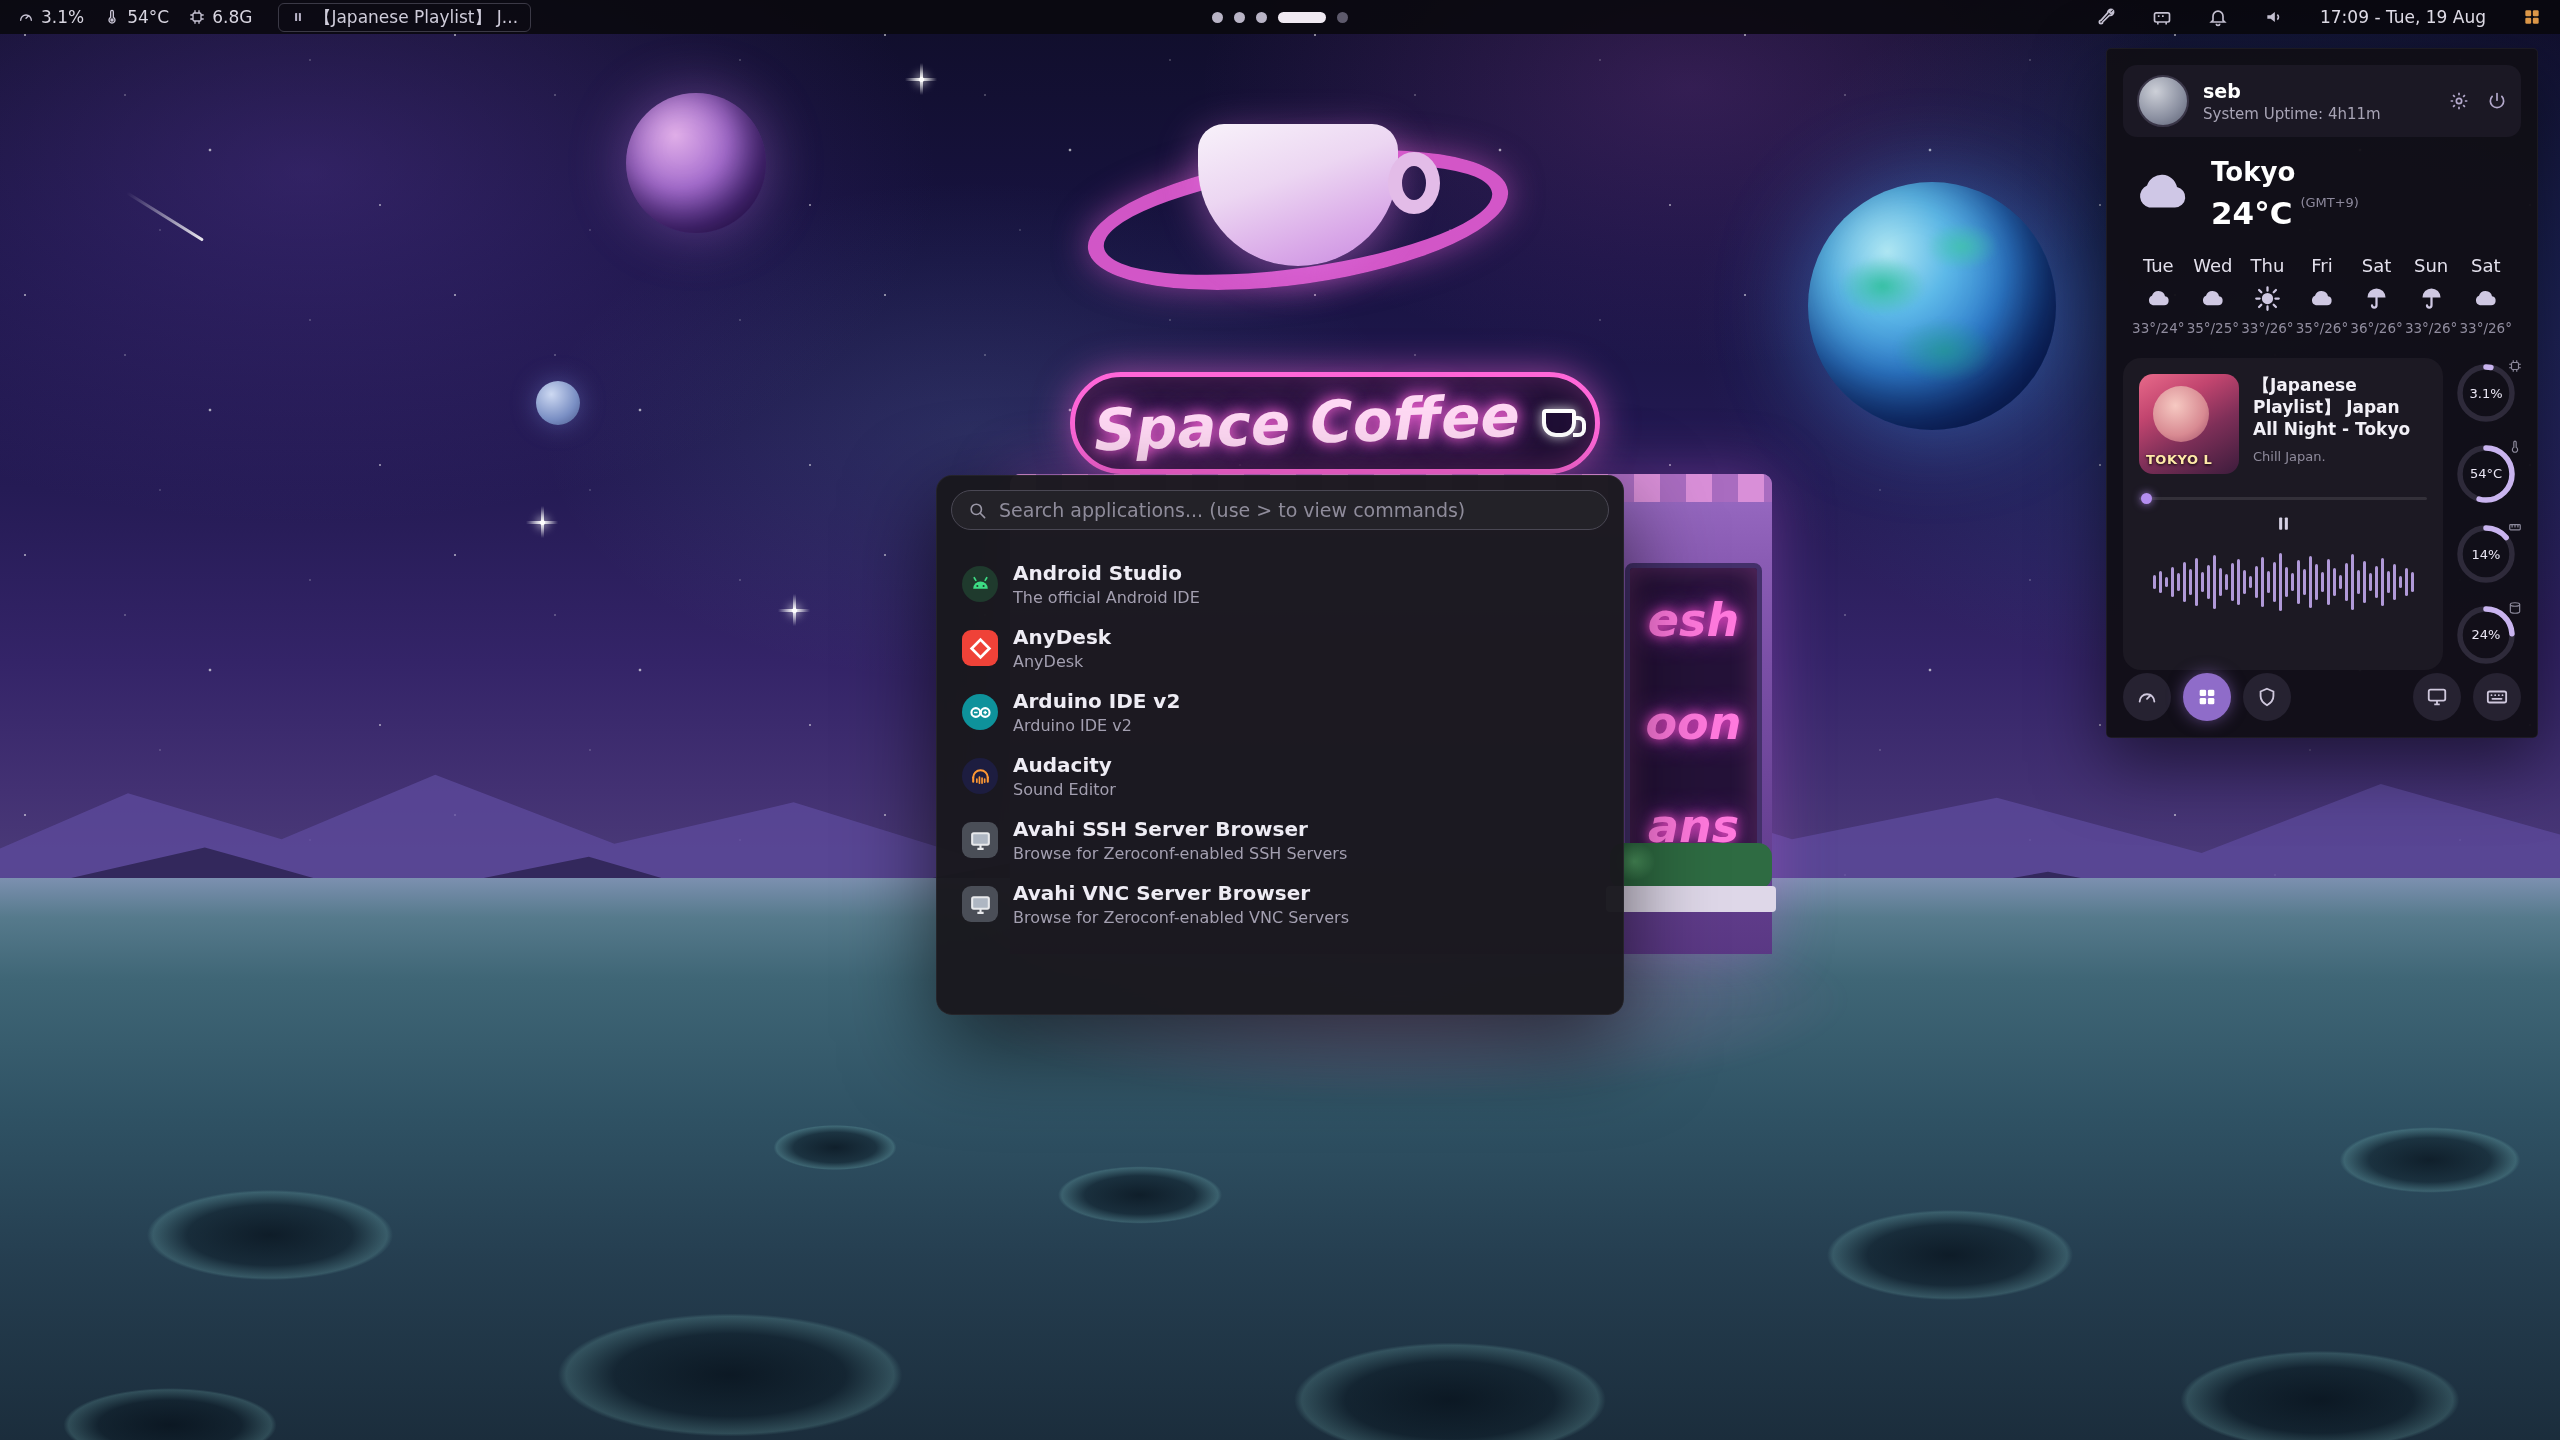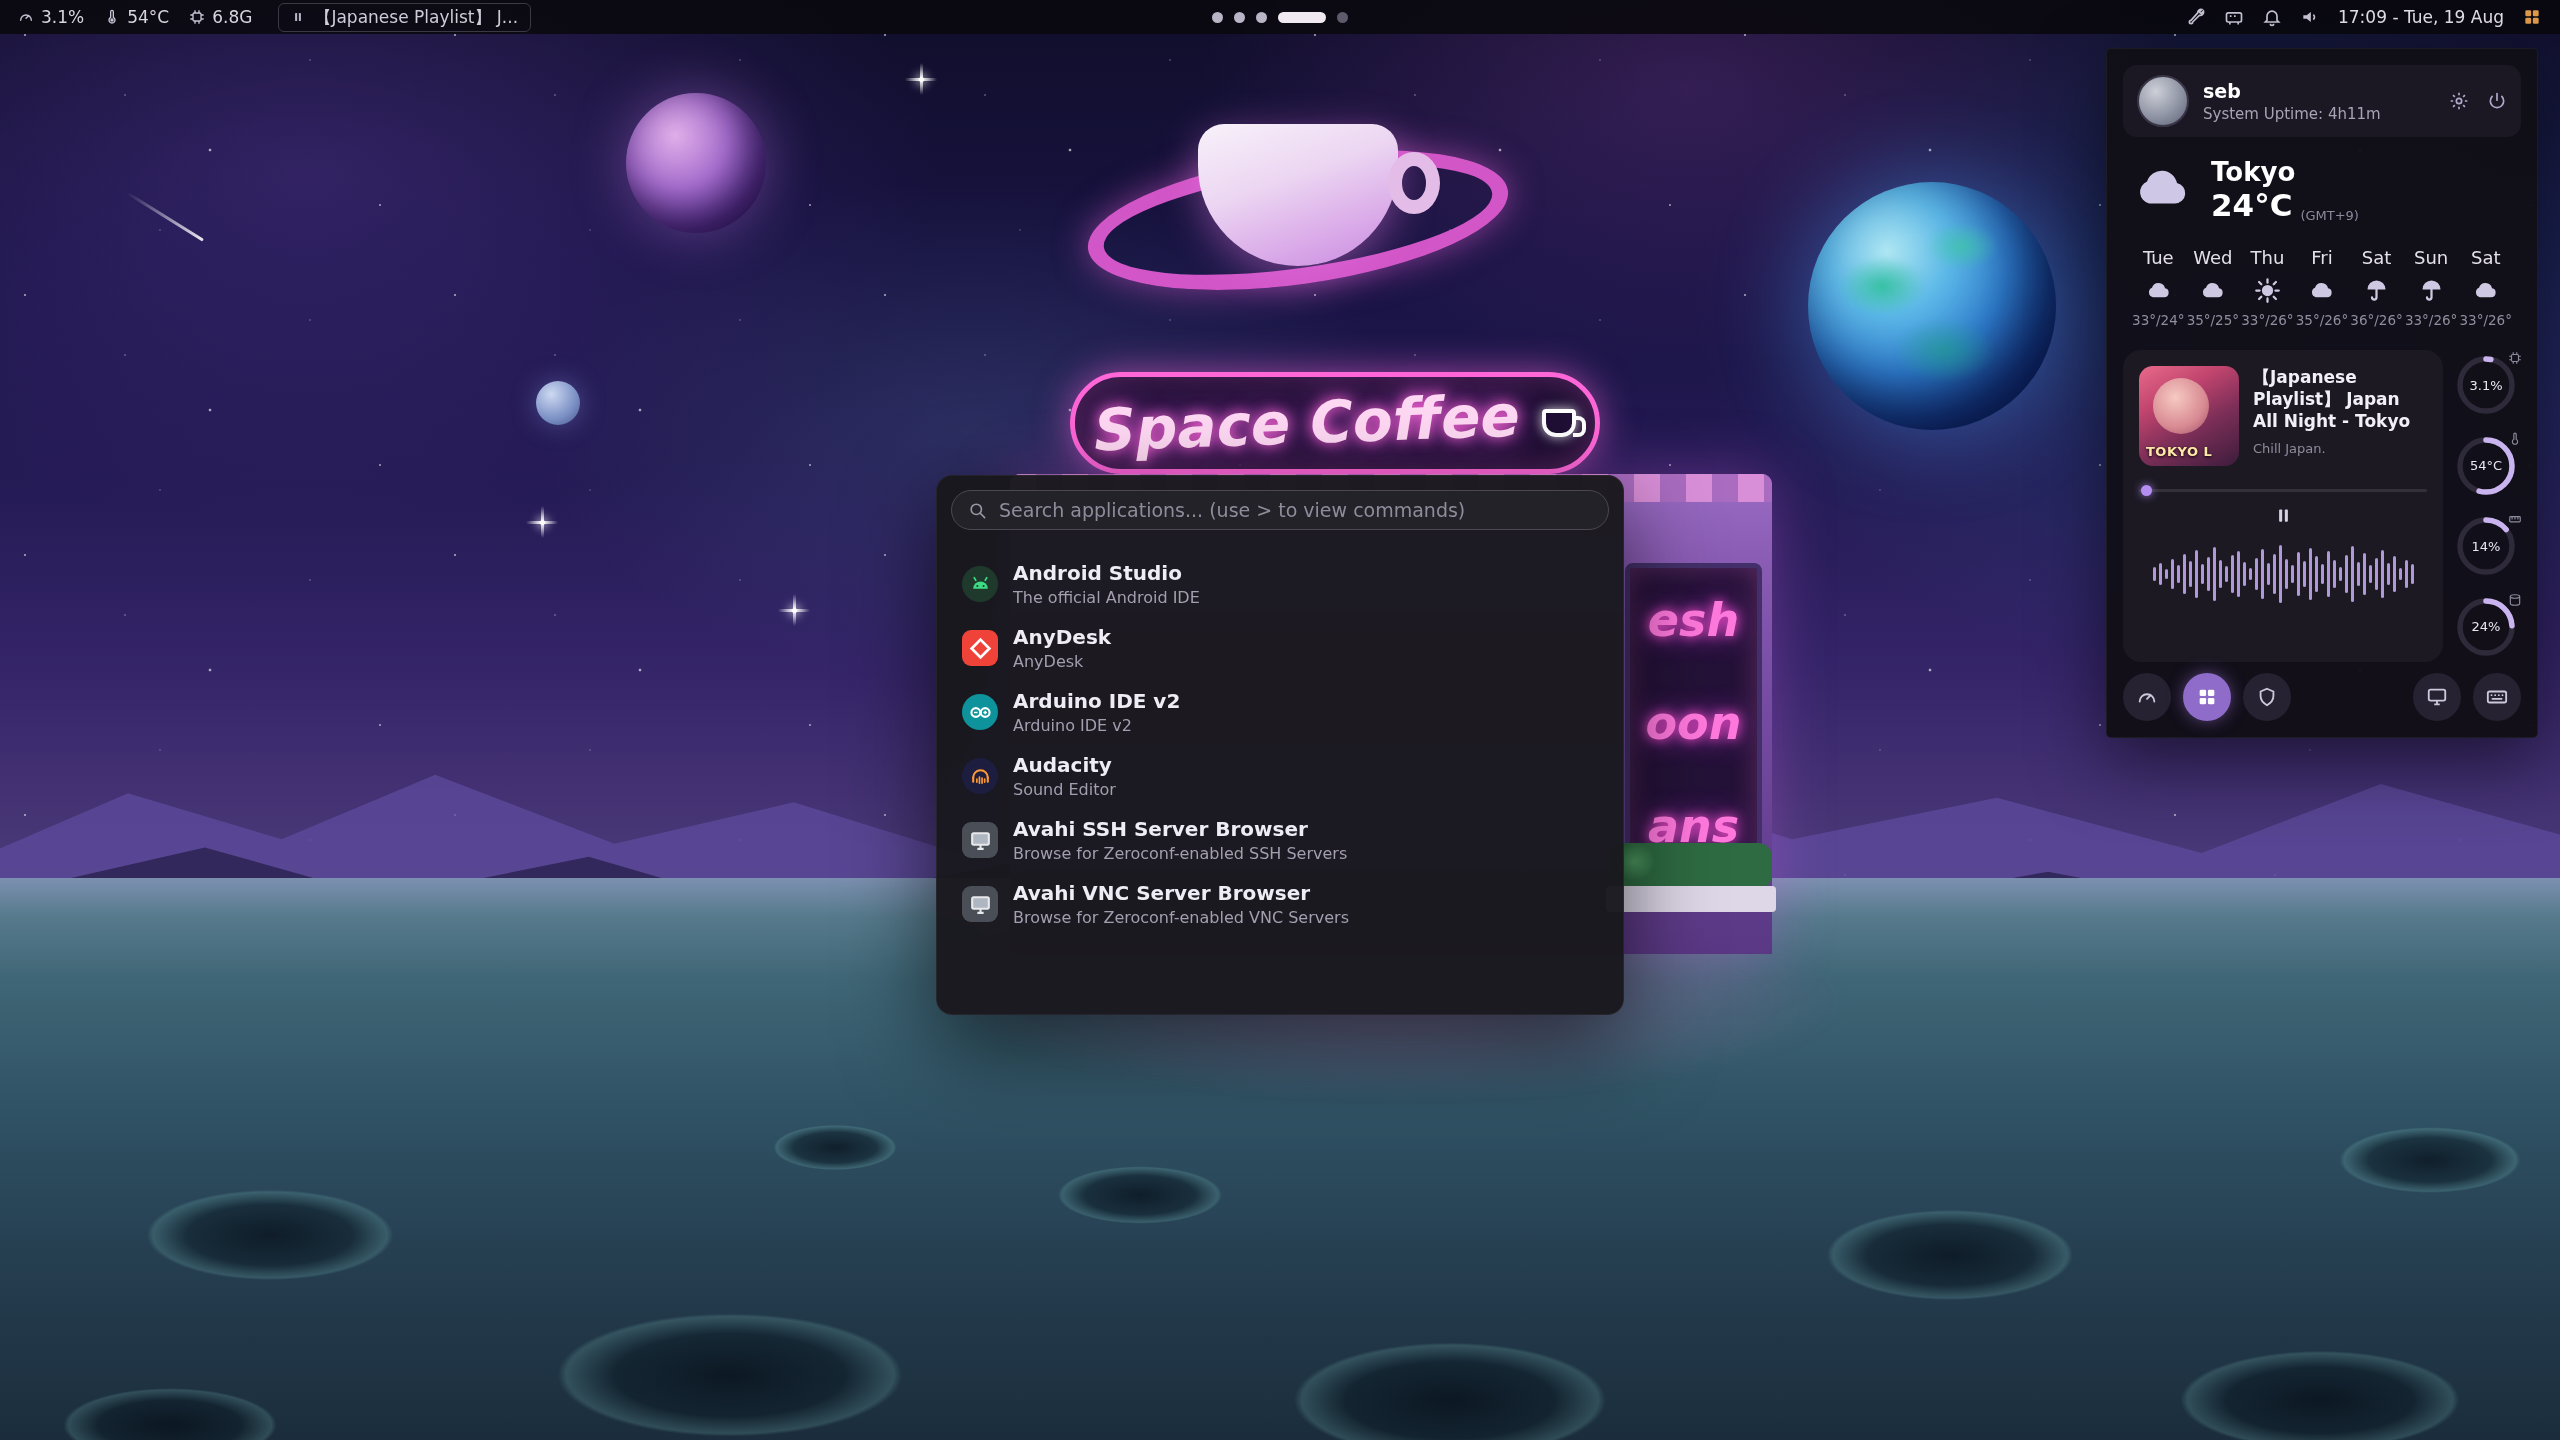--- a/index.html
+++ b/index.html
@@ -88,21 +88,21 @@
   .tb-left{display:flex;align-items:center;gap:20px}
   .stat{display:flex;align-items:center;gap:7px}
   .stat svg{width:16px;height:16px;color:#c9c5d6}
   .music-chip{display:flex;align-items:center;gap:9px;border:1px solid #3b3946;border-radius:6px;
     padding:2px 12px;margin-left:6px;color:#cfccda;cursor:pointer}
   .music-chip svg{width:14px;height:14px;color:#b9b4c8}
   .tb-center{position:absolute;left:50%;transform:translateX(-50%);display:flex;gap:11px;align-items:center}
   .ws{width:11px;height:11px;border-radius:6px;background:#b9b4c6;cursor:pointer}
   .ws.active{width:48px;background:#f0e9f2}
   .ws.dim{background:#5e5a6c}
-  .tb-right{margin-left:auto;display:flex;align-items:flex-end;gap:18px}
+  .tb-right{margin-left:auto;display:flex;align-items:flex-end;gap:36px}
   .tb-right svg{width:17px;height:17px;color:#c9c5d6}
   .tb-right .apps svg{color:#e09a4a}
   .clock{color:#e4e1ec}
 
   
   .launcher{position:absolute;left:936px;top:475px;width:688px;height:540px;z-index:50;
     background:rgba(25,24,29,.97);border:1px solid rgba(255,255,255,.05);border-radius:16px;
     padding:12px 10px;box-shadow:0 30px 90px rgba(0,0,0,.6)}
   .search-box{display:flex;align-items:center;gap:12px;height:40px;border:1px solid #4a4854;border-radius:20px;
     background:#232228;padding:0 16px;margin:2px 4px}
@@ -129,21 +129,21 @@
     background:radial-gradient(circle at 35% 30%,#cdd0d8,#8a8fa0 60%,#5a5f72)}
   .p-name{font-size:19px;font-weight:bold;color:#fff}
   .p-uptime{font-size:15px;color:#a7a3b4;margin-top:3px}
   .p-header-icons{margin-left:auto;display:flex;gap:18px}
   .icon-btn{background:none;border:none;color:#b4a9cc;cursor:pointer;display:flex;align-items:center}
   .icon-btn svg{width:20px;height:20px}
   .weather{margin-top:20px;padding:0 8px}
   .w-now{display:flex;align-items:center;gap:18px}
   .w-cloud svg{width:62px;height:62px;color:#cfc7e6}
   .w-city{font-size:26px;font-weight:bold;color:#fff}
-  .w-temp-row{display:flex;align-items:flex-end;gap:8px;margin-top:0}
+  .w-temp-row{display:flex;align-items:flex-start;gap:8px;margin-top:8px}
   .w-temp{font-size:31px;font-weight:bold;color:#fff}
   .w-tz{font-size:13px;color:#8d899c}
   .forecast{display:grid;grid-template-columns:repeat(7,1fr);margin-top:24px;text-align:center;row-gap:7px}
   .f-day{font-size:18px;color:#e3e0ec}
   .f-icon{height:30px;display:flex;align-items:center;justify-content:center;color:#cfc8e2}
   .f-icon svg{width:27px;height:27px}
   .f-temps{font-size:13.5px;color:#918d9f}
   .music-row{margin-top:22px;display:flex;gap:12px;height:312px}
   .music-card{flex:1;background:#1c1923;border-radius:18px;padding:16px;display:flex;flex-direction:column;min-width:0}
   .m-top{display:flex;gap:14px}

